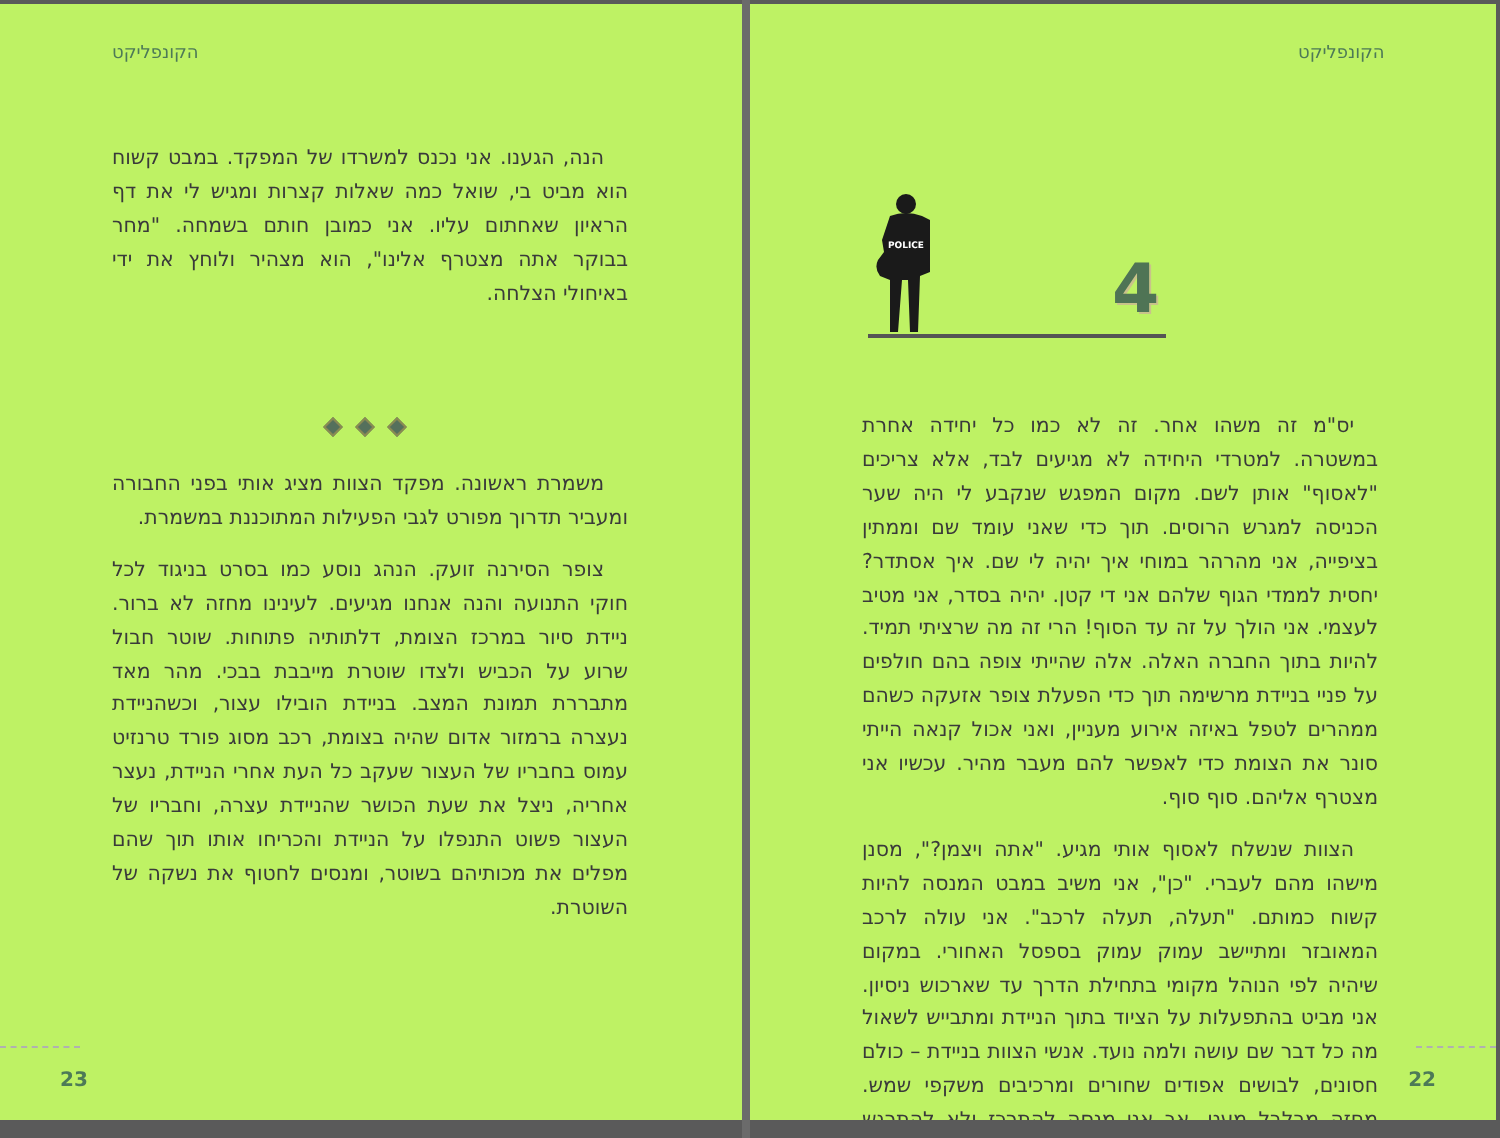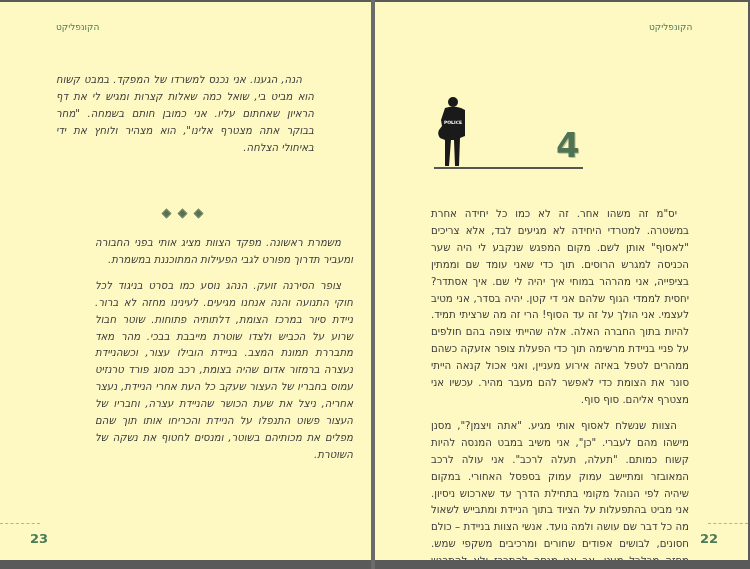--- a/index.html
+++ b/index.html
@@ -6,21 +6,21 @@
     html, body { width: 750px; height: 569px; overflow: hidden; }
     body {
       background: #5a5a5a;
       font-family: "DejaVu Sans", sans-serif;
       position: relative;
     }
     .page {
       position: absolute;
       top: 2px;
       height: 558px;
-      background: #fef9c3;
+      background: #bef264;
       overflow: hidden;
     }
     .page-left { left: 0; width: 371px; }
     .page-right { left: 375px; width: 373px; }
     .gutter {
       position: absolute;
       left: 371px; top: 0; width: 4px; height: 569px;
       background: #6b6b6b;
     }
     .running-head {
@@ -35,21 +35,21 @@
     .text-block {
       position: absolute;
       direction: rtl;
       text-align: justify;
       font-size: 10.2px;
       line-height: 16.9px;
       color: #3a3a3a;
       width: 258px;
     }
     .text-block p { text-indent: 12px; margin-bottom: 9px; }
-    .page-left .text-block { left: 56px; font-style: italic; }
+    .page-left .text-block { left: 56px; }
     .page-right .text-block { left: 56px; }
     .ornament {
       position: absolute;
       left: 163px;
       top: 208px;
       display: flex;
       gap: 9px;
     }
     .diamond {
       width: 7px; height: 7px;
@@ -62,21 +62,21 @@
       bottom: 36px;
       width: 40px;
       height: 0;
       border-top: 1px dashed #b0b0b0;
     }
     .page-left .page-footer-dots { left: 0; }
     .page-right .page-footer-dots { right: 0; }
     .page-number {
       position: absolute;
       bottom: 14px;
-      font-size: 13px;
+      font-size: 10px;
       color: #4d7a57;
       font-weight: bold;
     }
     .page-left .page-number { left: 30px; }
     .page-right .page-number { right: 30px; }
     .chapter-line {
       position: absolute;
       left: 59px; top: 165px;
       width: 149px; height: 2px;
       background: #555;
@@ -105,21 +105,21 @@
   <div class="text-block" style="top:70px;">
     <p>הנה, הגענו. אני נכנס למשרדו של המפקד. במבט קשוח הוא מביט בי, שואל כמה שאלות קצרות ומגיש לי את דף הראיון שאחתום עליו. אני כמובן חותם בשמחה. "מחר בבוקר אתה מצטרף אלינו", הוא מצהיר ולוחץ את ידי באיחולי הצלחה.</p>
   </div>
 
   <div class="ornament">
     <div class="diamond"></div>
     <div class="diamond"></div>
     <div class="diamond"></div>
   </div>
 
-  <div class="text-block" style="top:233px;margin-left:39px;">
+  <div class="text-block" style="top:233px;">
     <p>משמרת ראשונה. מפקד הצוות מציג אותי בפני החבורה ומעביר תדרוך מפורט לגבי הפעילות המתוכננת במשמרת.</p>
     <p>צופר הסירנה זועק. הנהג נוסע כמו בסרט בניגוד לכל חוקי התנועה והנה אנחנו מגיעים. לעינינו מחזה לא ברור. ניידת סיור במרכז הצומת, דלתותיה פתוחות. שוטר חבול שרוע על הכביש ולצדו שוטרת מייבבת בבכי. מהר מאד מתבררת תמונת המצב. בניידת הובילו עצור, וכשהניידת נעצרה ברמזור אדום שהיה בצומת, רכב מסוג פורד טרנזיט עמוס בחבריו של העצור שעקב כל העת אחרי הניידת, נעצר אחריה, ניצל את שעת הכושר שהניידת עצרה, וחבריו של העצור פשוט התנפלו על הניידת והכריחו אותו תוך שהם מפלים את מכותיהם בשוטר, ומנסים לחטוף את נשקה של השוטרת.</p>
 
   </div>
 
   <div class="page-footer-dots"></div>
   <div class="page-number">23</div>
 </div>
 
 <div class="gutter"></div>

